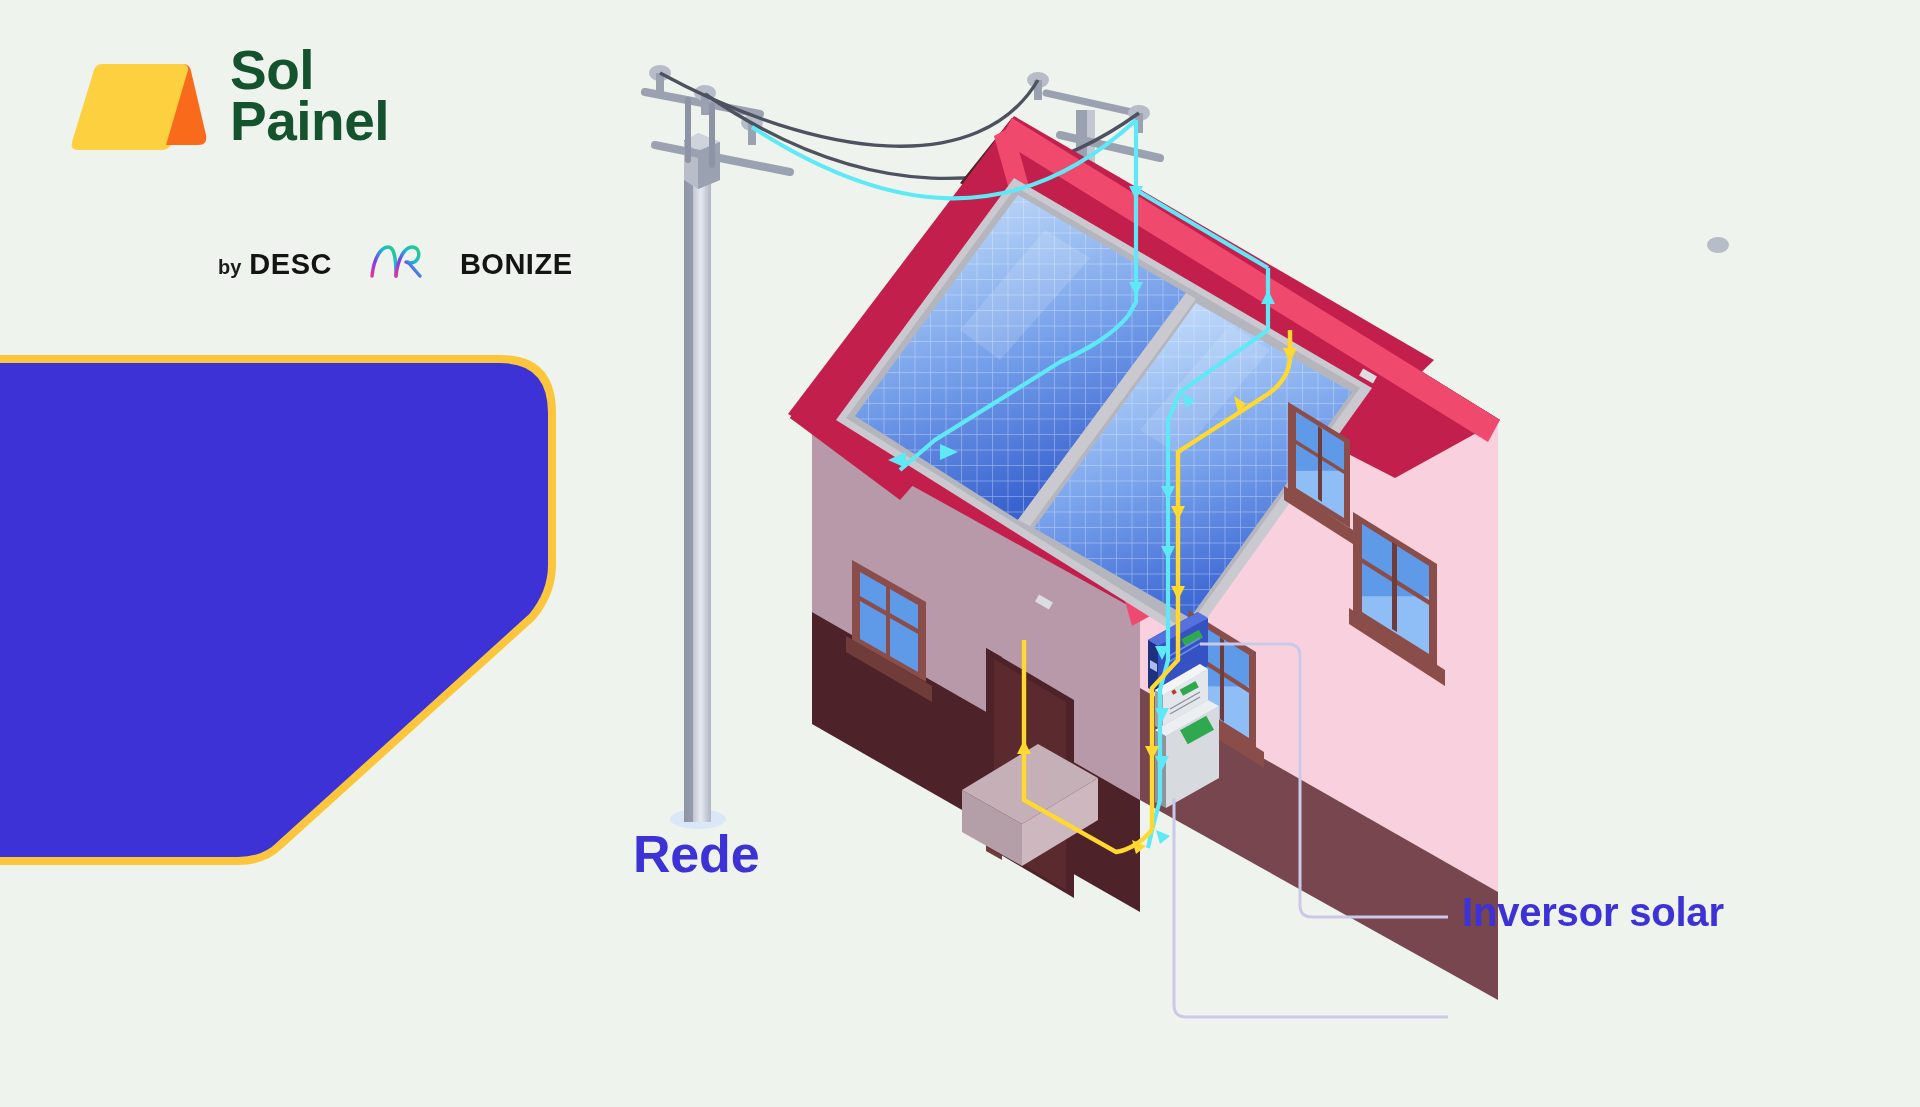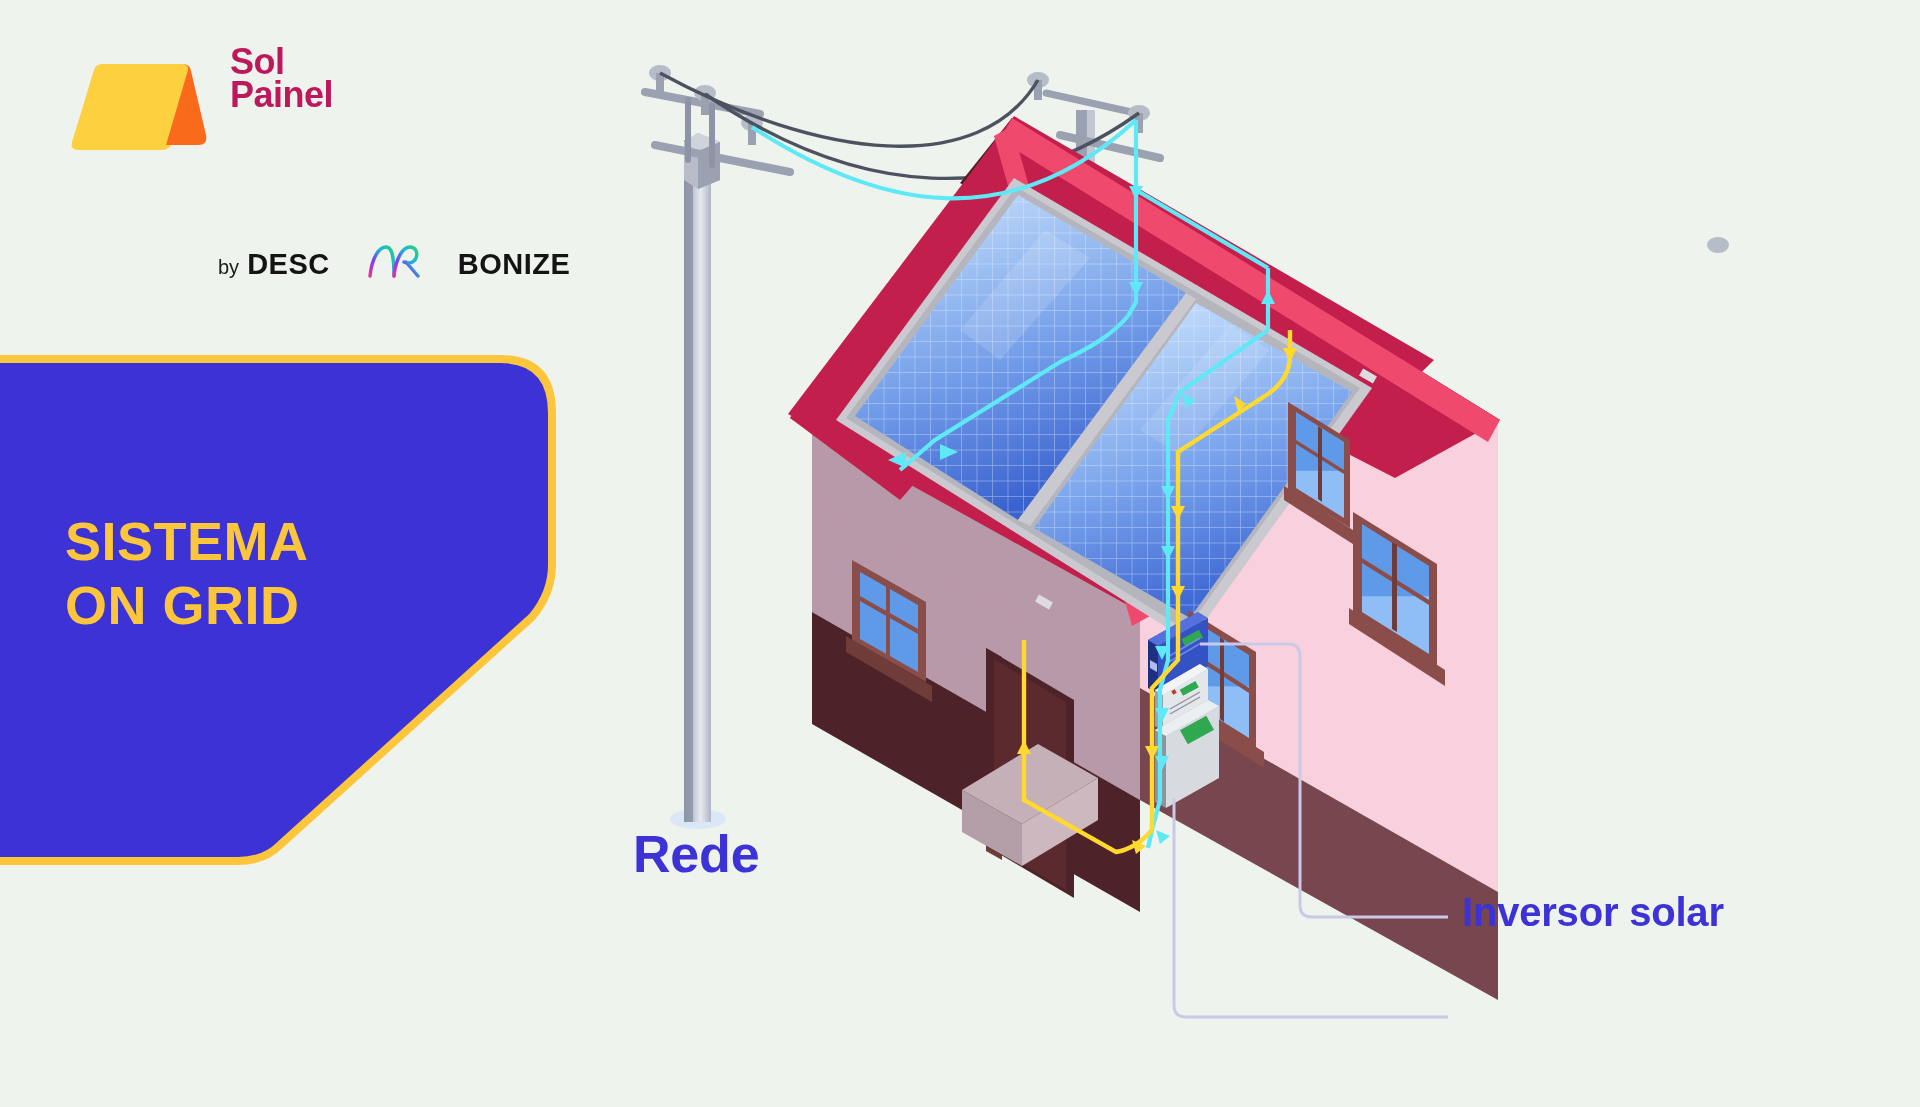--- a/index.html
+++ b/index.html
@@ -33,39 +33,39 @@
     position: absolute;
     left: 0px;
     top: 5px;
     width: 145px;
     height: 110px;
   }
   .logo-words {
     position: absolute;
     left: 160px;
     top: 0px;
-    color: #be185d;
+    color: #14532d;
     font-weight: 800;
-    font-size: 36px;
+    font-size: 55px;
     line-height: 0.92;
     letter-spacing: -0.5px;
   }
   .logo-words .l2 { display:block; }
   .byline {
     position: absolute;
     left: 148px;
     top: 195px;
     display: flex;
     align-items: baseline;
     gap: 8px;
   }
   .byline .by {
     font-size: 20px;
     color: #1b1b1b;
-    font-weight: 400;
+    font-weight: 700;
   }
   .byline .brand {
     font-size: 29px;
     font-weight: 800;
     letter-spacing: 0.5px;
     color: #141414;
     display: flex;
     align-items: baseline;
     gap: 36px;
   }
@@ -417,22 +417,18 @@
         </span>
         <span>BONIZE</span>
       </span>
     </div>
   </div>
 
   <div class="banner">
     <svg viewBox="0 0 590 510" width="590" height="510">
       <path d="M -30 4 L 520 4 Q 572 4 572 58 L 572 210 Q 572 238 552 262 L 300 490 Q 284 506 258 506 L -30 506 Z" fill="#3c32d5" stroke="#fbc63c" stroke-width="8" stroke-linejoin="round"></path>
     </svg>
-    <div class="banner-text">
-      <span>SISTEMA</span>
-      <span>ON GRID</span>
-    </div>
   </div>
 
   <div class="label label-rede">Rede</div>
   <div class="label label-inversor">Inversor solar</div>
 
 </div>
 
 </body></html>

